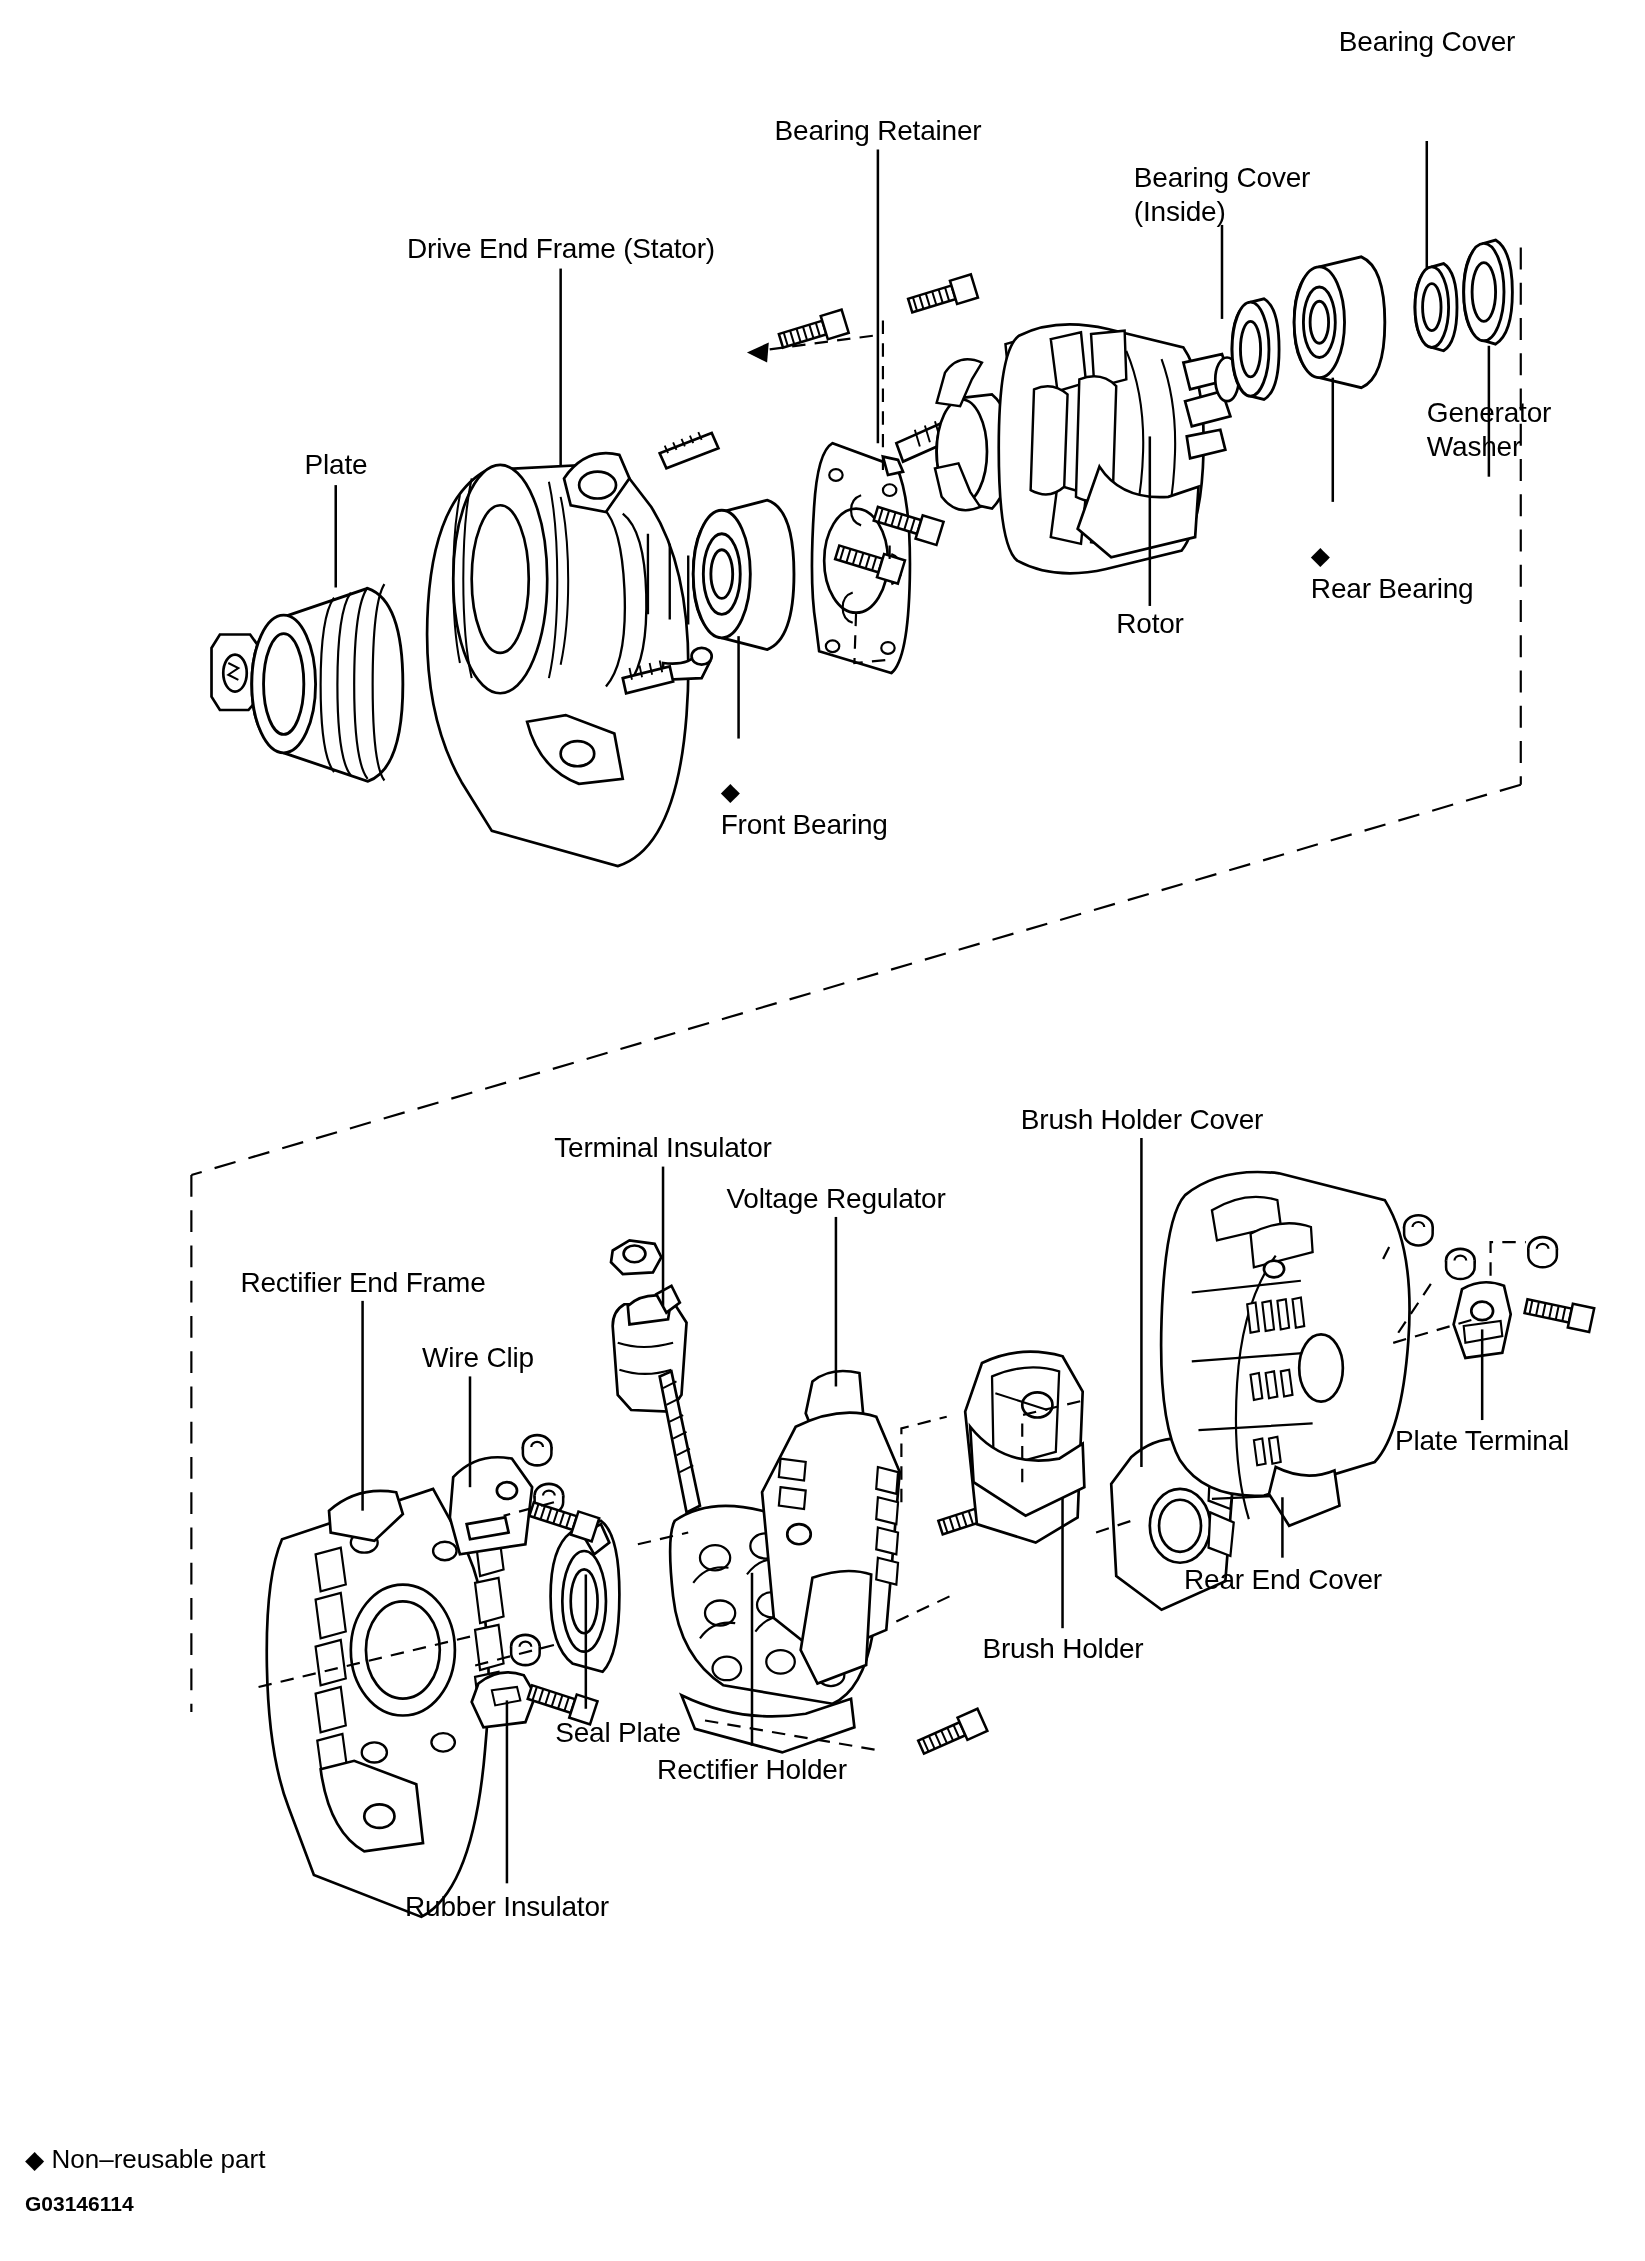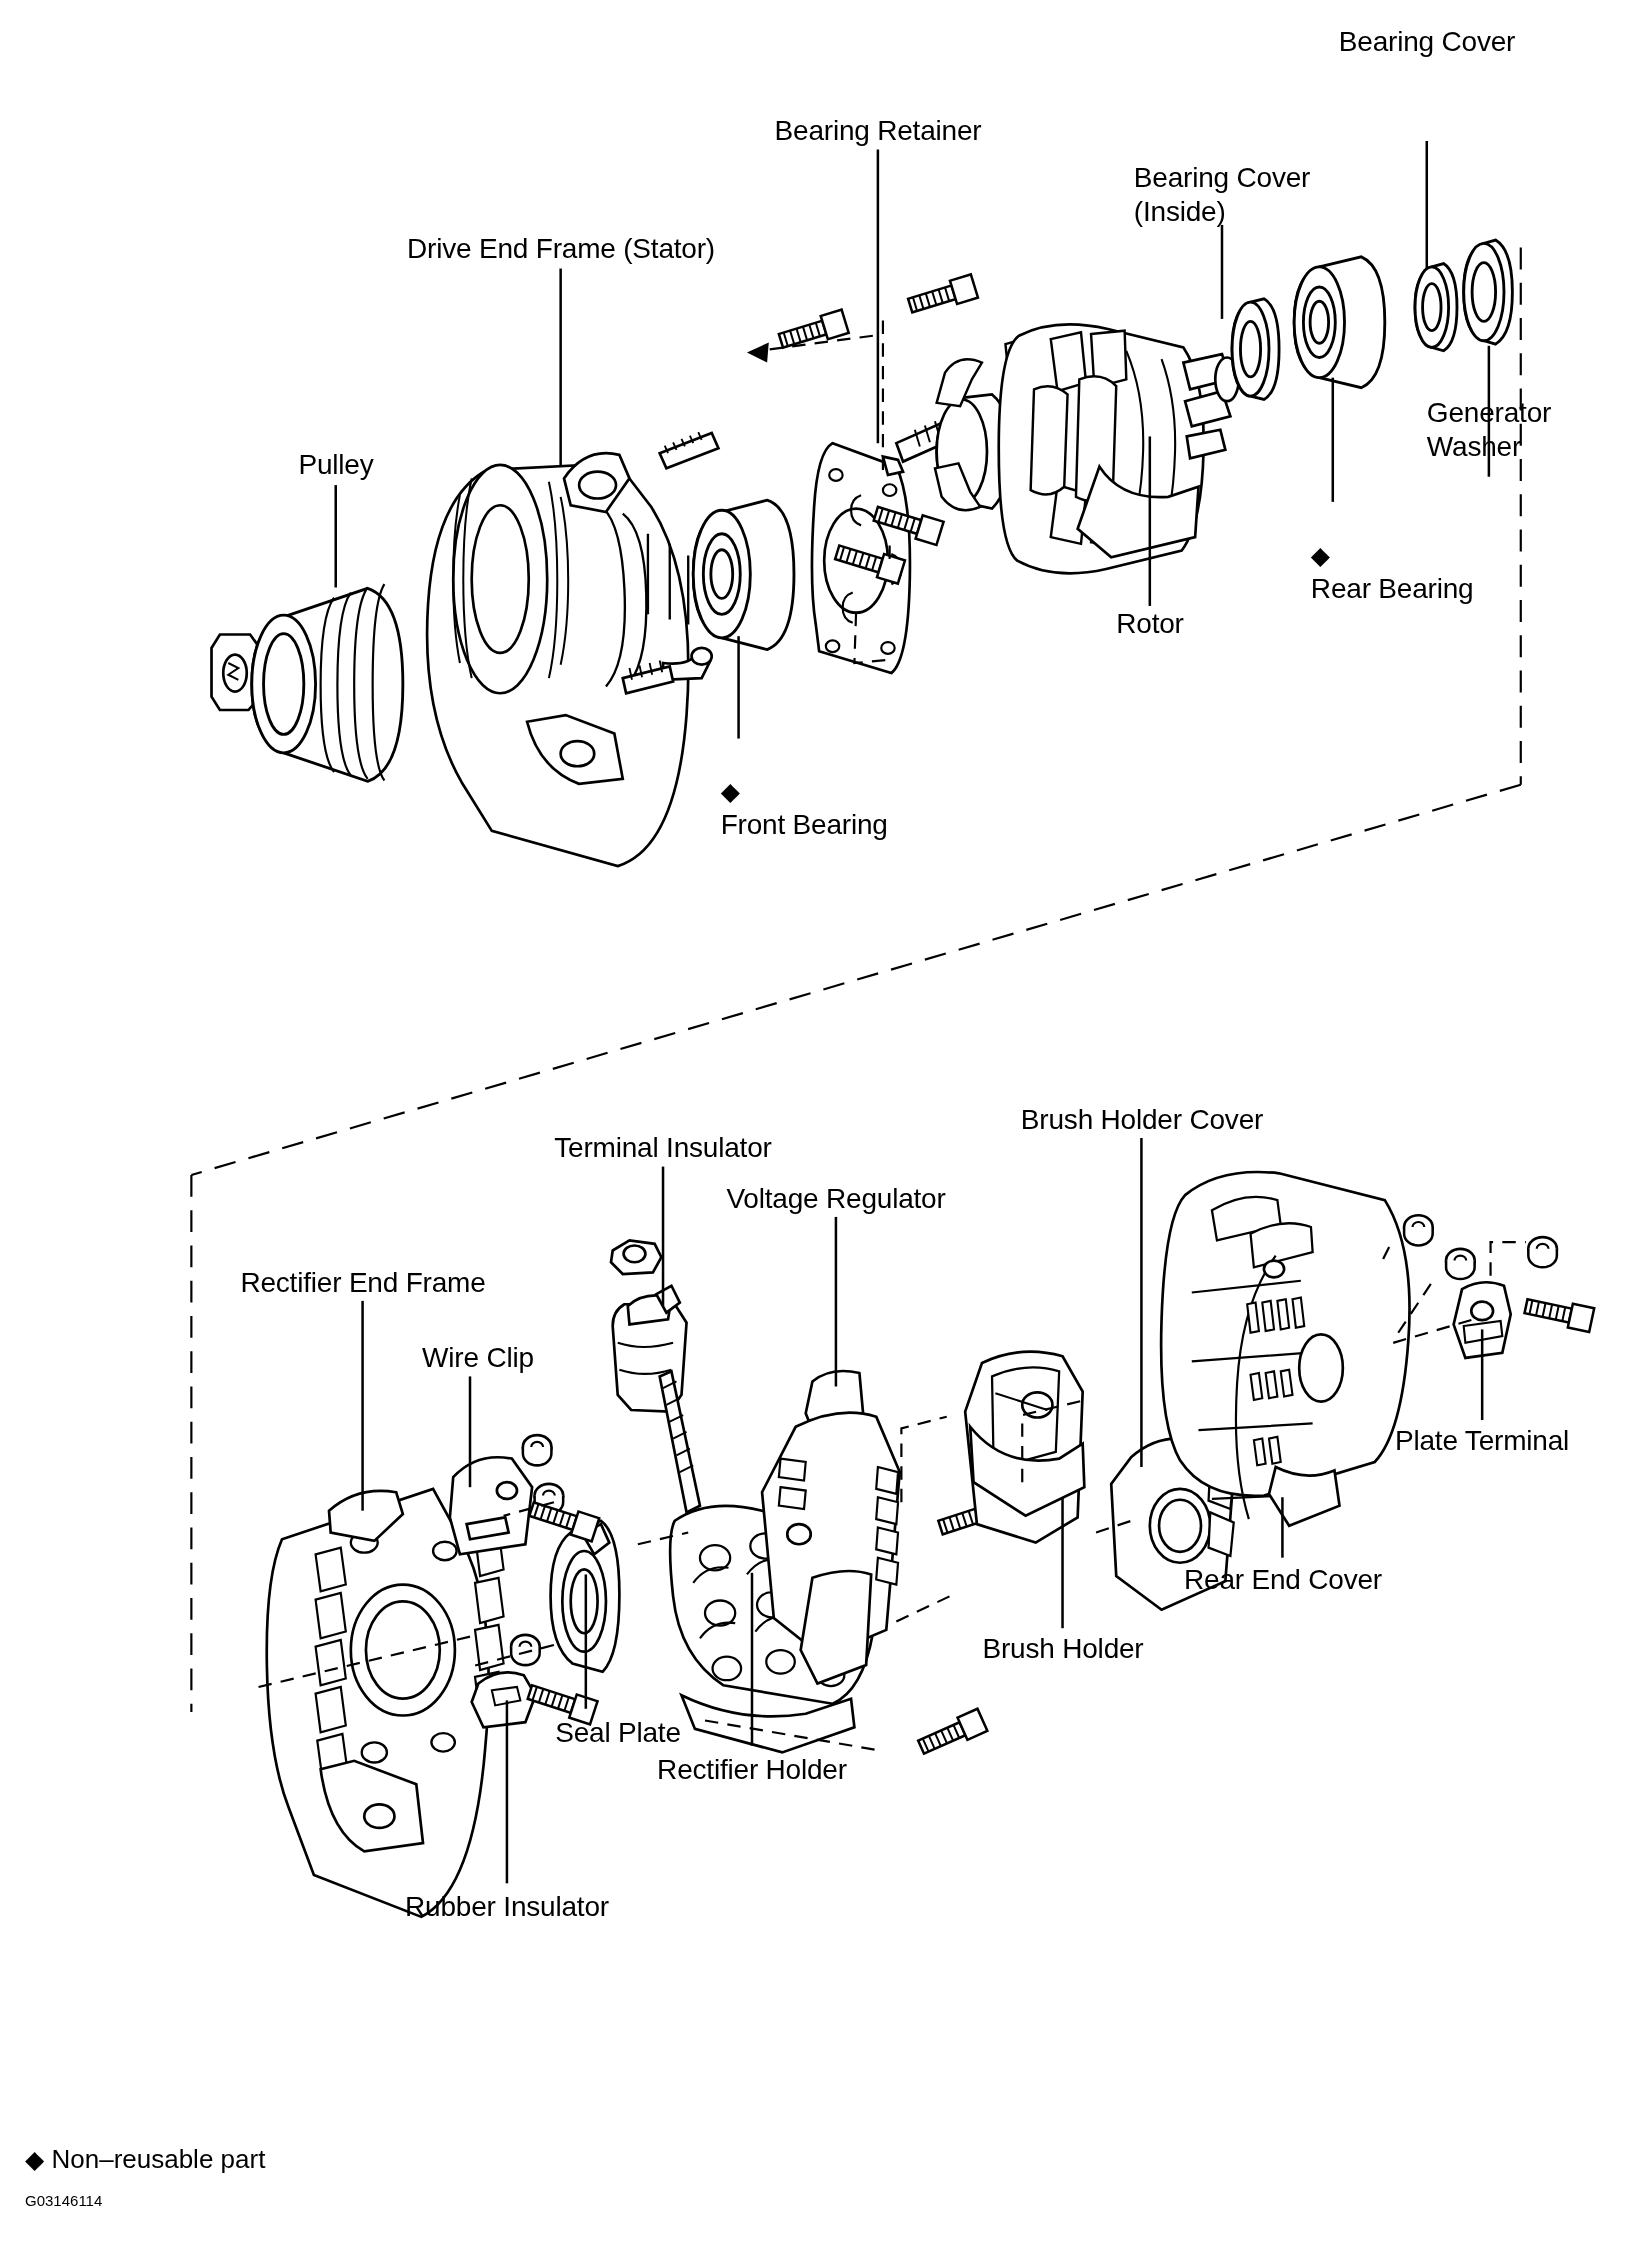--- a/index.html
+++ b/index.html
@@ -22,22 +22,23 @@
     font-size:28px;
     line-height:34px;
     white-space:pre;
     color:#000;
     letter-spacing:-0.2px;
   }
   .lbl.c{transform:translateX(-50%);}
   .dia{font-size:25px;}
   .foot-id{
     position:absolute;
-    font-size:15px;
+    font-size:21px;
     letter-spacing:0px;
+    font-weight:bold;
   }
   .foot-note{
     position:absolute;
     font-size:26px;
   }
 </style>
 </head>
 <body>
 
 <div id="page">
@@ -482,21 +483,21 @@
         <path d="M1266 1784 L1266 1940"></path>
         <path d="M1528 1784 L1528 1856"></path>
         <path d="M1766 1584 L1766 1692"></path>
         <path d="M698 1876 L698 2036"></path>
         <path d="M896 1874 L896 2080"></path>
         <path d="M604 2026 L604 2244"></path>
       </g>
     </g>
   </svg>
 
-  <div class="lbl c" style="left:336px;top:448px;">Pulley</div>
+  <div class="lbl c" style="left:336px;top:448px;">Plate</div>
 
   <div class="lbl c" style="left:561px;top:232px;">Drive End Frame (Stator)</div>
 
   <div class="lbl c" style="left:878px;top:114px;">Bearing Retainer</div>
 
   <div class="lbl c" style="left:1222px;top:161px;">Bearing Cover
 (Inside)</div>
 
   <div class="lbl c" style="left:1427px;top:25px;">Bearing Cover</div>
 

